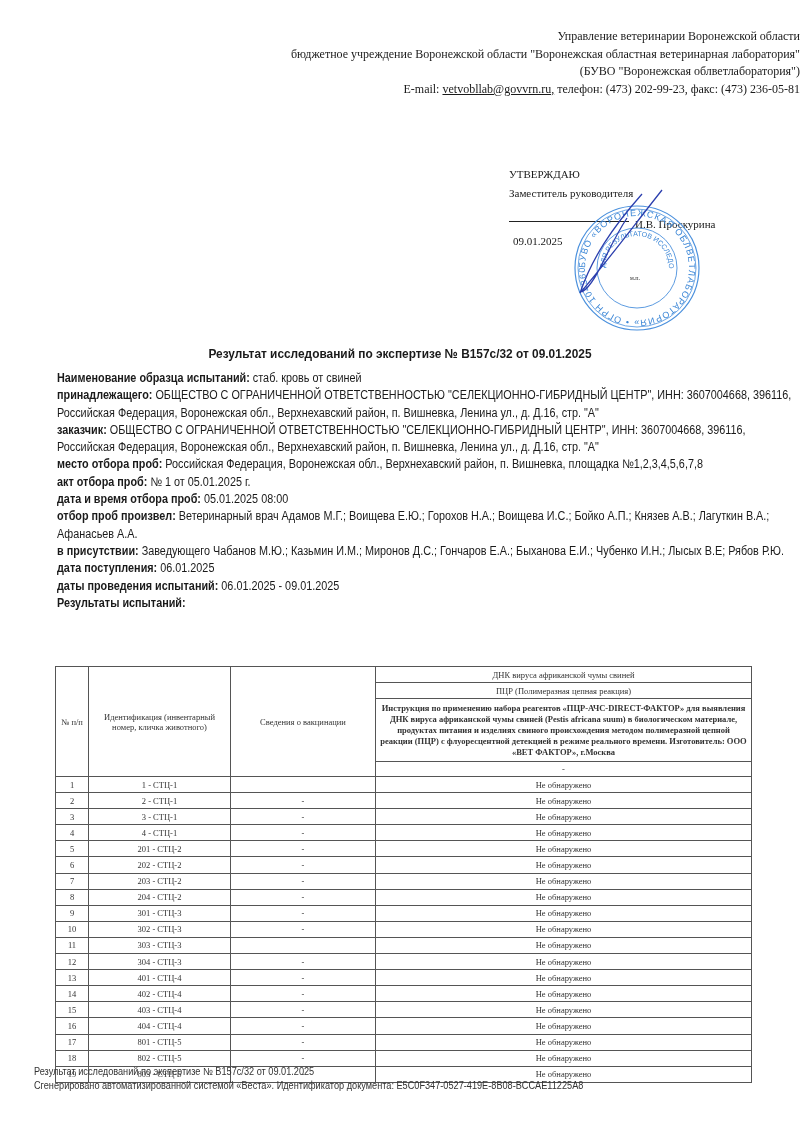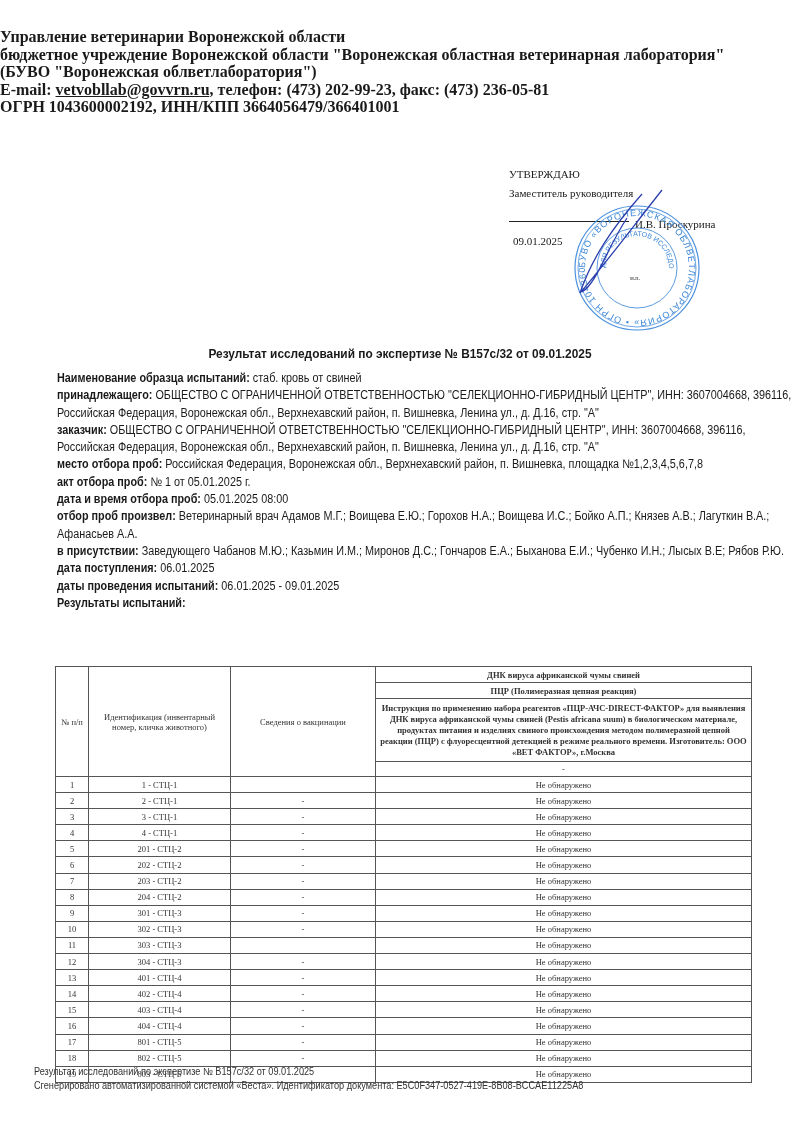--- a/index.html
+++ b/index.html
@@ -1,35 +1,35 @@
 <!DOCTYPE html>
 <html><head>
 <meta charset="utf-8">
 <style>
   html, body { margin: 0; padding: 0; background: #ffffff; }
   body { width: 800px; height: 1126px; position: relative; overflow: hidden;
          font-family: "Liberation Serif", serif; color: #1a1a1a; }
-  .hdr { position: absolute; left: 0; width: 800px; text-align: left; font-size: 16px; line-height: 17.5px; top: 28px; font-weight: bold; }
+  .hdr { position: absolute; left: 0; width: 800px; text-align: right; font-size: 12px; line-height: 17.5px; top: 28px; }
   .hdr .ln { display: block; white-space: nowrap; }
   .hdr .mail { text-decoration: underline; }
   .approve { position: absolute; left: 509px; top: 165px; font-size: 11px; line-height: 19px; }
   .approve .sigline { display: inline-block; width: 120px; border-bottom: 1px solid #222; margin-right: 4px; height: 14px; vertical-align: bottom; }
   .approve .signame { position: absolute; left: 126px; top: 50px; white-space: nowrap; }
   .approve .sigdate { position: absolute; left: 4px; top: 67px; }
   .stamp { position: absolute; left: 572px; top: 188px; width: 130px; height: 148px; }
   .title { position: absolute; left: 0; width: 800px; top: 346px; text-align: center;
            font-family: "Liberation Sans", sans-serif; font-weight: bold; font-size: 13.5px; transform: scaleX(0.88); }
   .info { position: absolute; left: 57px; top: 370px; width: 735px; font-family: "Liberation Sans", sans-serif;
           font-size: 12.3px; line-height: 17.3px; transform-origin: left top; transform: scaleX(0.88); width: 835px; }
   .info p { margin: 0; }
   .info b { font-weight: bold; }
   table.res { position: absolute; left: 55px; top: 666px; width: 697px; border-collapse: collapse;
               font-family: "Liberation Serif", serif; font-size: 8.5px; color: #333; }
   table.res td, table.res th { border: 1px solid #555; text-align: center; padding: 0 2px; font-weight: normal; }
-  table.res th.h1, table.res th.h2 { font-weight: bold; height: 15px; }
+  table.res th.h1, table.res th.h2 { font-weight: normal; height: 15px; }
   table.res th.h3 { font-weight: bold; line-height: 11px; padding: 2px 4px; height: 58px; }
   table.res th.h4 { height: 14px; }
   table.res tr.row td { height: 15.1px; }
   .col-n { width: 28px; }
   .col-id { width: 137px; }
   .col-vac { width: 140px; }
   .foot { position: absolute; left: 34px; top: 1065px; font-family: "Liberation Sans", sans-serif; font-size: 10.2px;
           line-height: 14px; color: #333; transform-origin: left top; transform: scaleX(0.9); white-space: nowrap; }
 </style>
 </head>
@@ -37,21 +37,20 @@
 
 <div class="hdr">
   <span class="ln">Управление ветеринарии Воронежской области</span>
   <span class="ln">бюджетное учреждение Воронежской области "Воронежская областная ветеринарная лаборатория"</span>
   <span class="ln">(БУВО "Воронежская облветлаборатория")</span>
   <span class="ln">
     <span>E-mail:</span>
     <span class="mail">vetvobllab@govvrn.ru,</span>
     <span>телефон: (473) 202-99-23, факс: (473) 236-05-81</span>
   </span>
-  <span class="ln">ОГРН 1043600002192, ИНН/КПП 3664056479/366401001</span>
 </div>
 
 <div class="approve">
   <div>УТВЕРЖДАЮ</div>
   <div>Заместитель руководителя</div>
   <div style="height:19px"><span class="sigline"></span></div>
   <span class="signame">И.В. Проскурина</span>
   <span class="sigdate">09.01.2025</span>
 </div>
 

